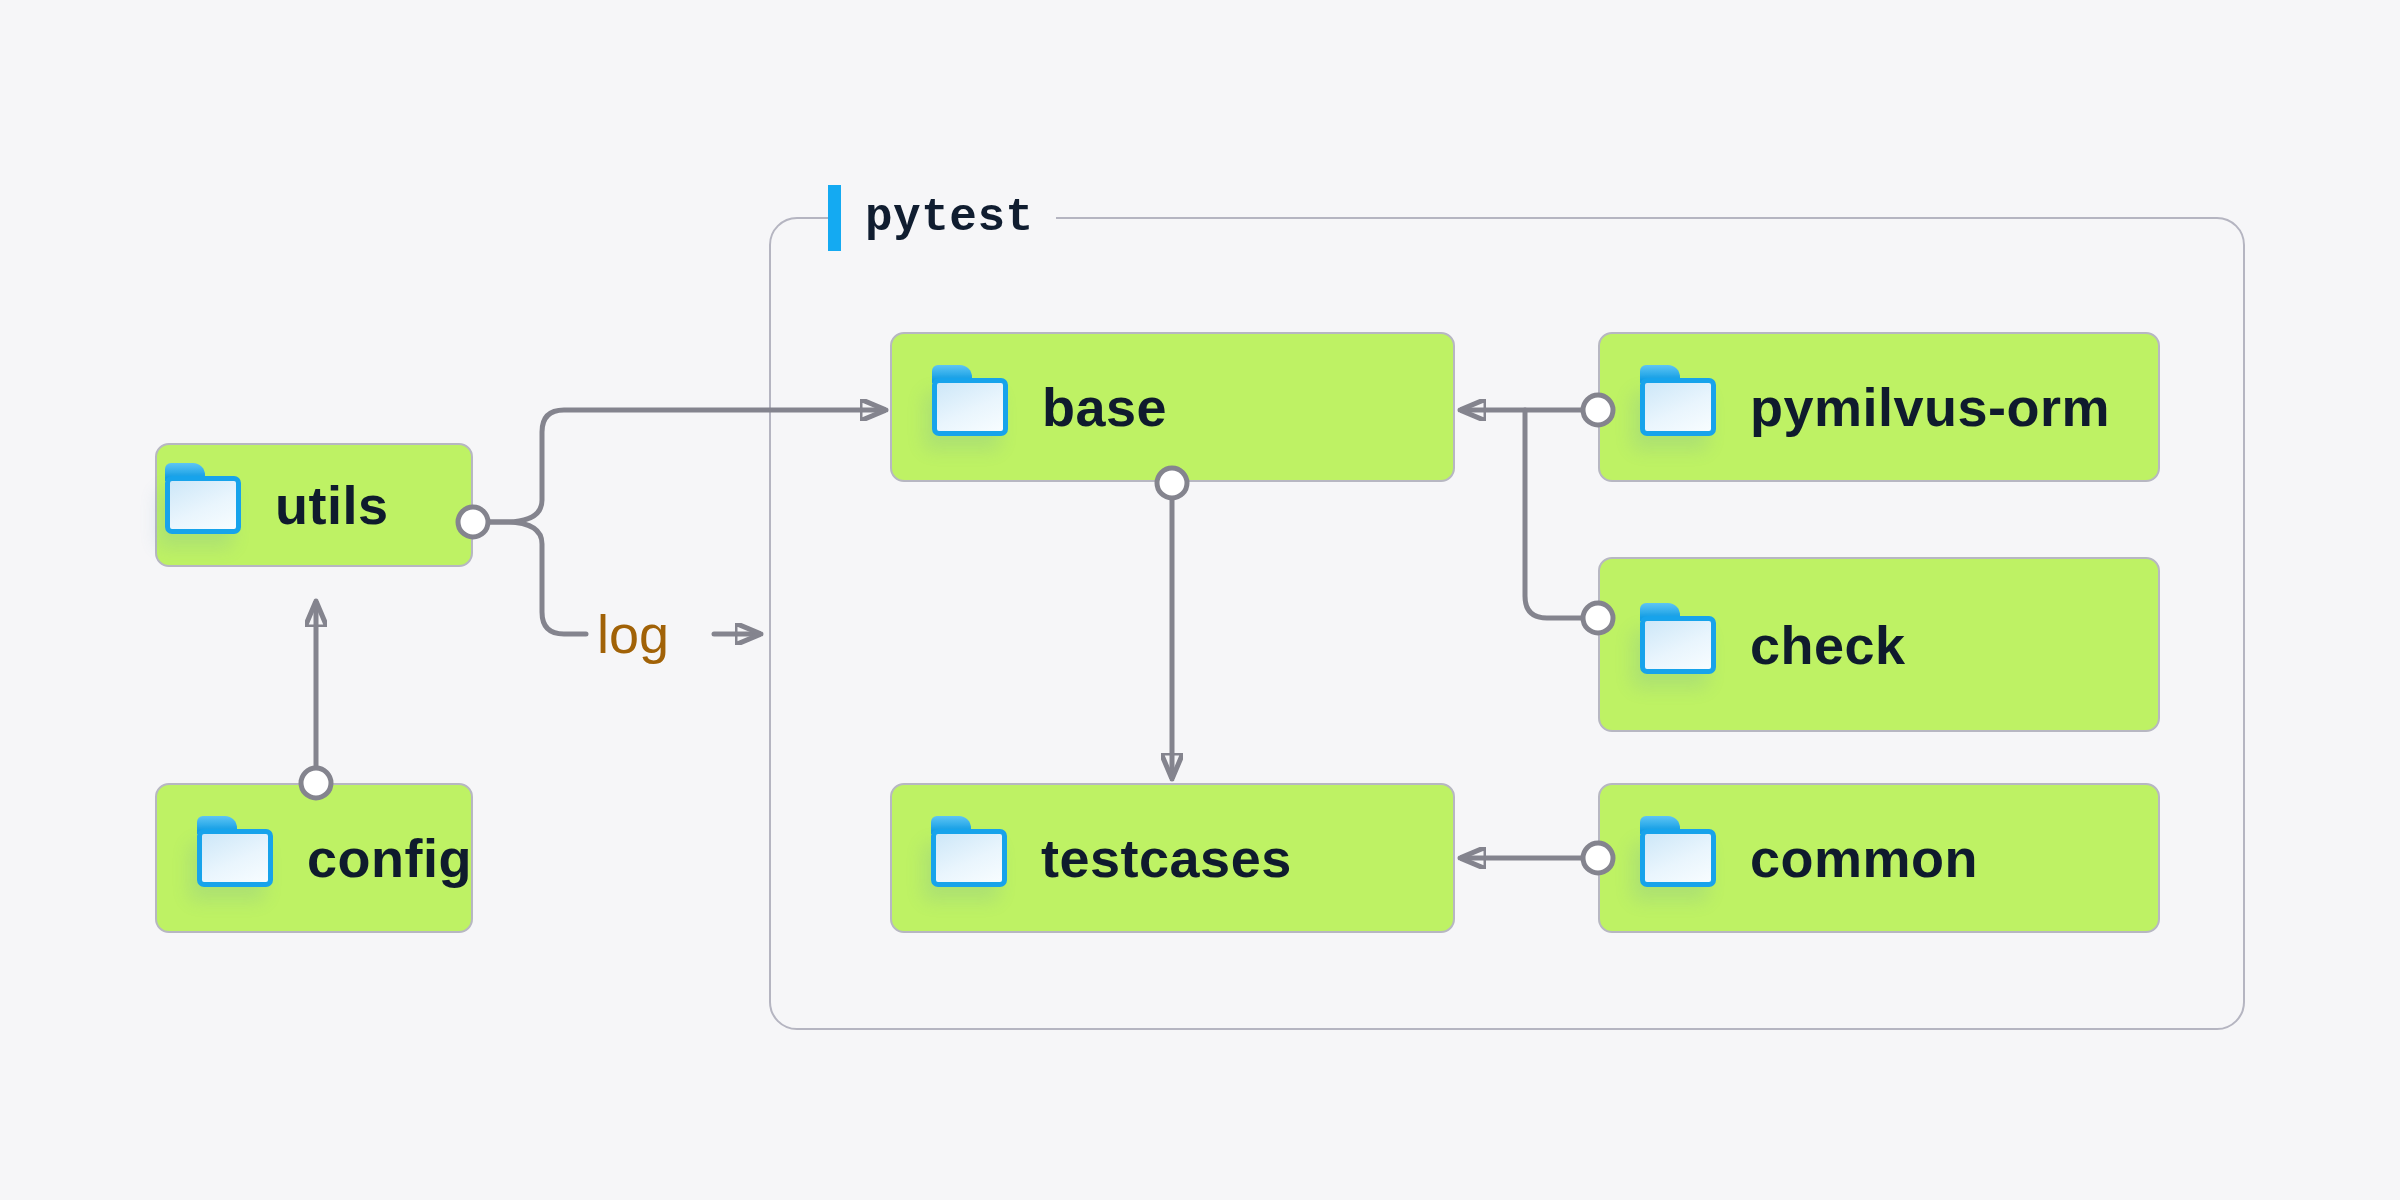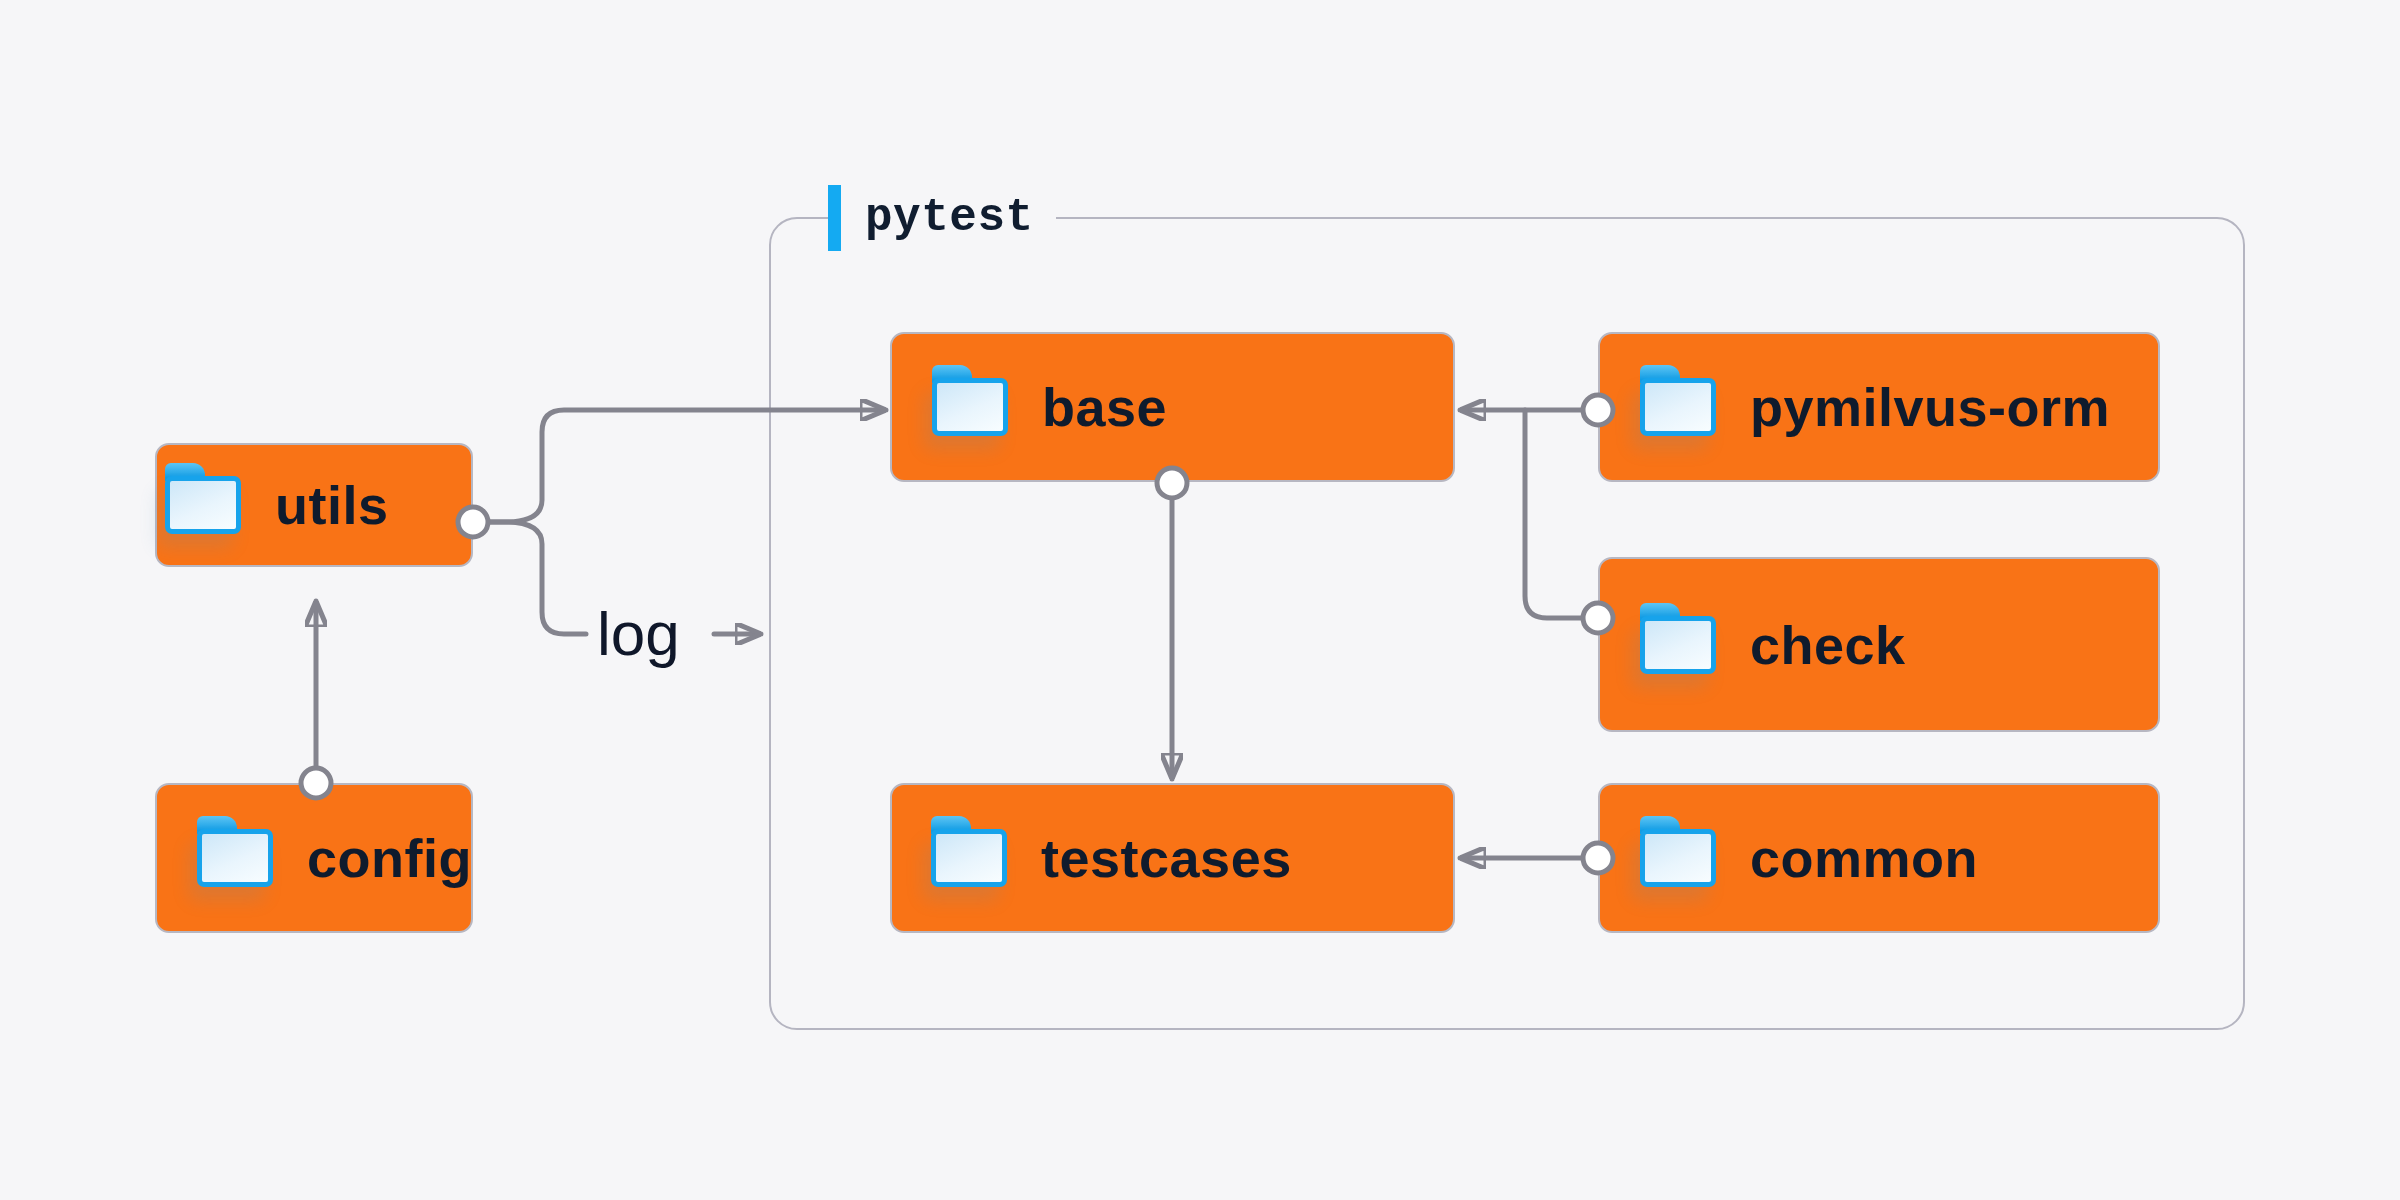--- a/index.html
+++ b/index.html
@@ -45,21 +45,21 @@
     font-size: 46px;
     font-weight: 700;
     color: #101d30;
     letter-spacing: 0.5px;
     font-family: Liberation Mono, monospace;
   }
 
   
   .node {
     position: absolute;
-    background: #f97316;
+    background: #bef264;
     border: 2.5px solid #b7b7c2;
     border-radius: 14px;
     display: flex;
     align-items: center;
     padding-left: 40px;
     gap: 34px;
     z-index: 3;
   }
   .node-label {
     font-size: 54px;
@@ -97,23 +97,23 @@
     background: linear-gradient(155deg, #cde7f8 0%, #e9f5fd 55%, #f8fdff 100%);
     box-shadow: -8px 14px 18px rgba(90, 140, 185, 0.16);
   }
 
   
   .log-label {
     position: absolute;
     left: 597px; top: 599px;
     height: 70px;
     line-height: 70px;
-    font-size: 62px;
+    font-size: 54px;
     font-weight: 500;
-    color: #0f172a;
+    color: #a16207;
     z-index: 4;
   }
 
   
   svg.connectors {
     position: absolute;
     left: 0; top: 0;
     width: 2400px; height: 1200px;
     z-index: 5;
     pointer-events: none;

